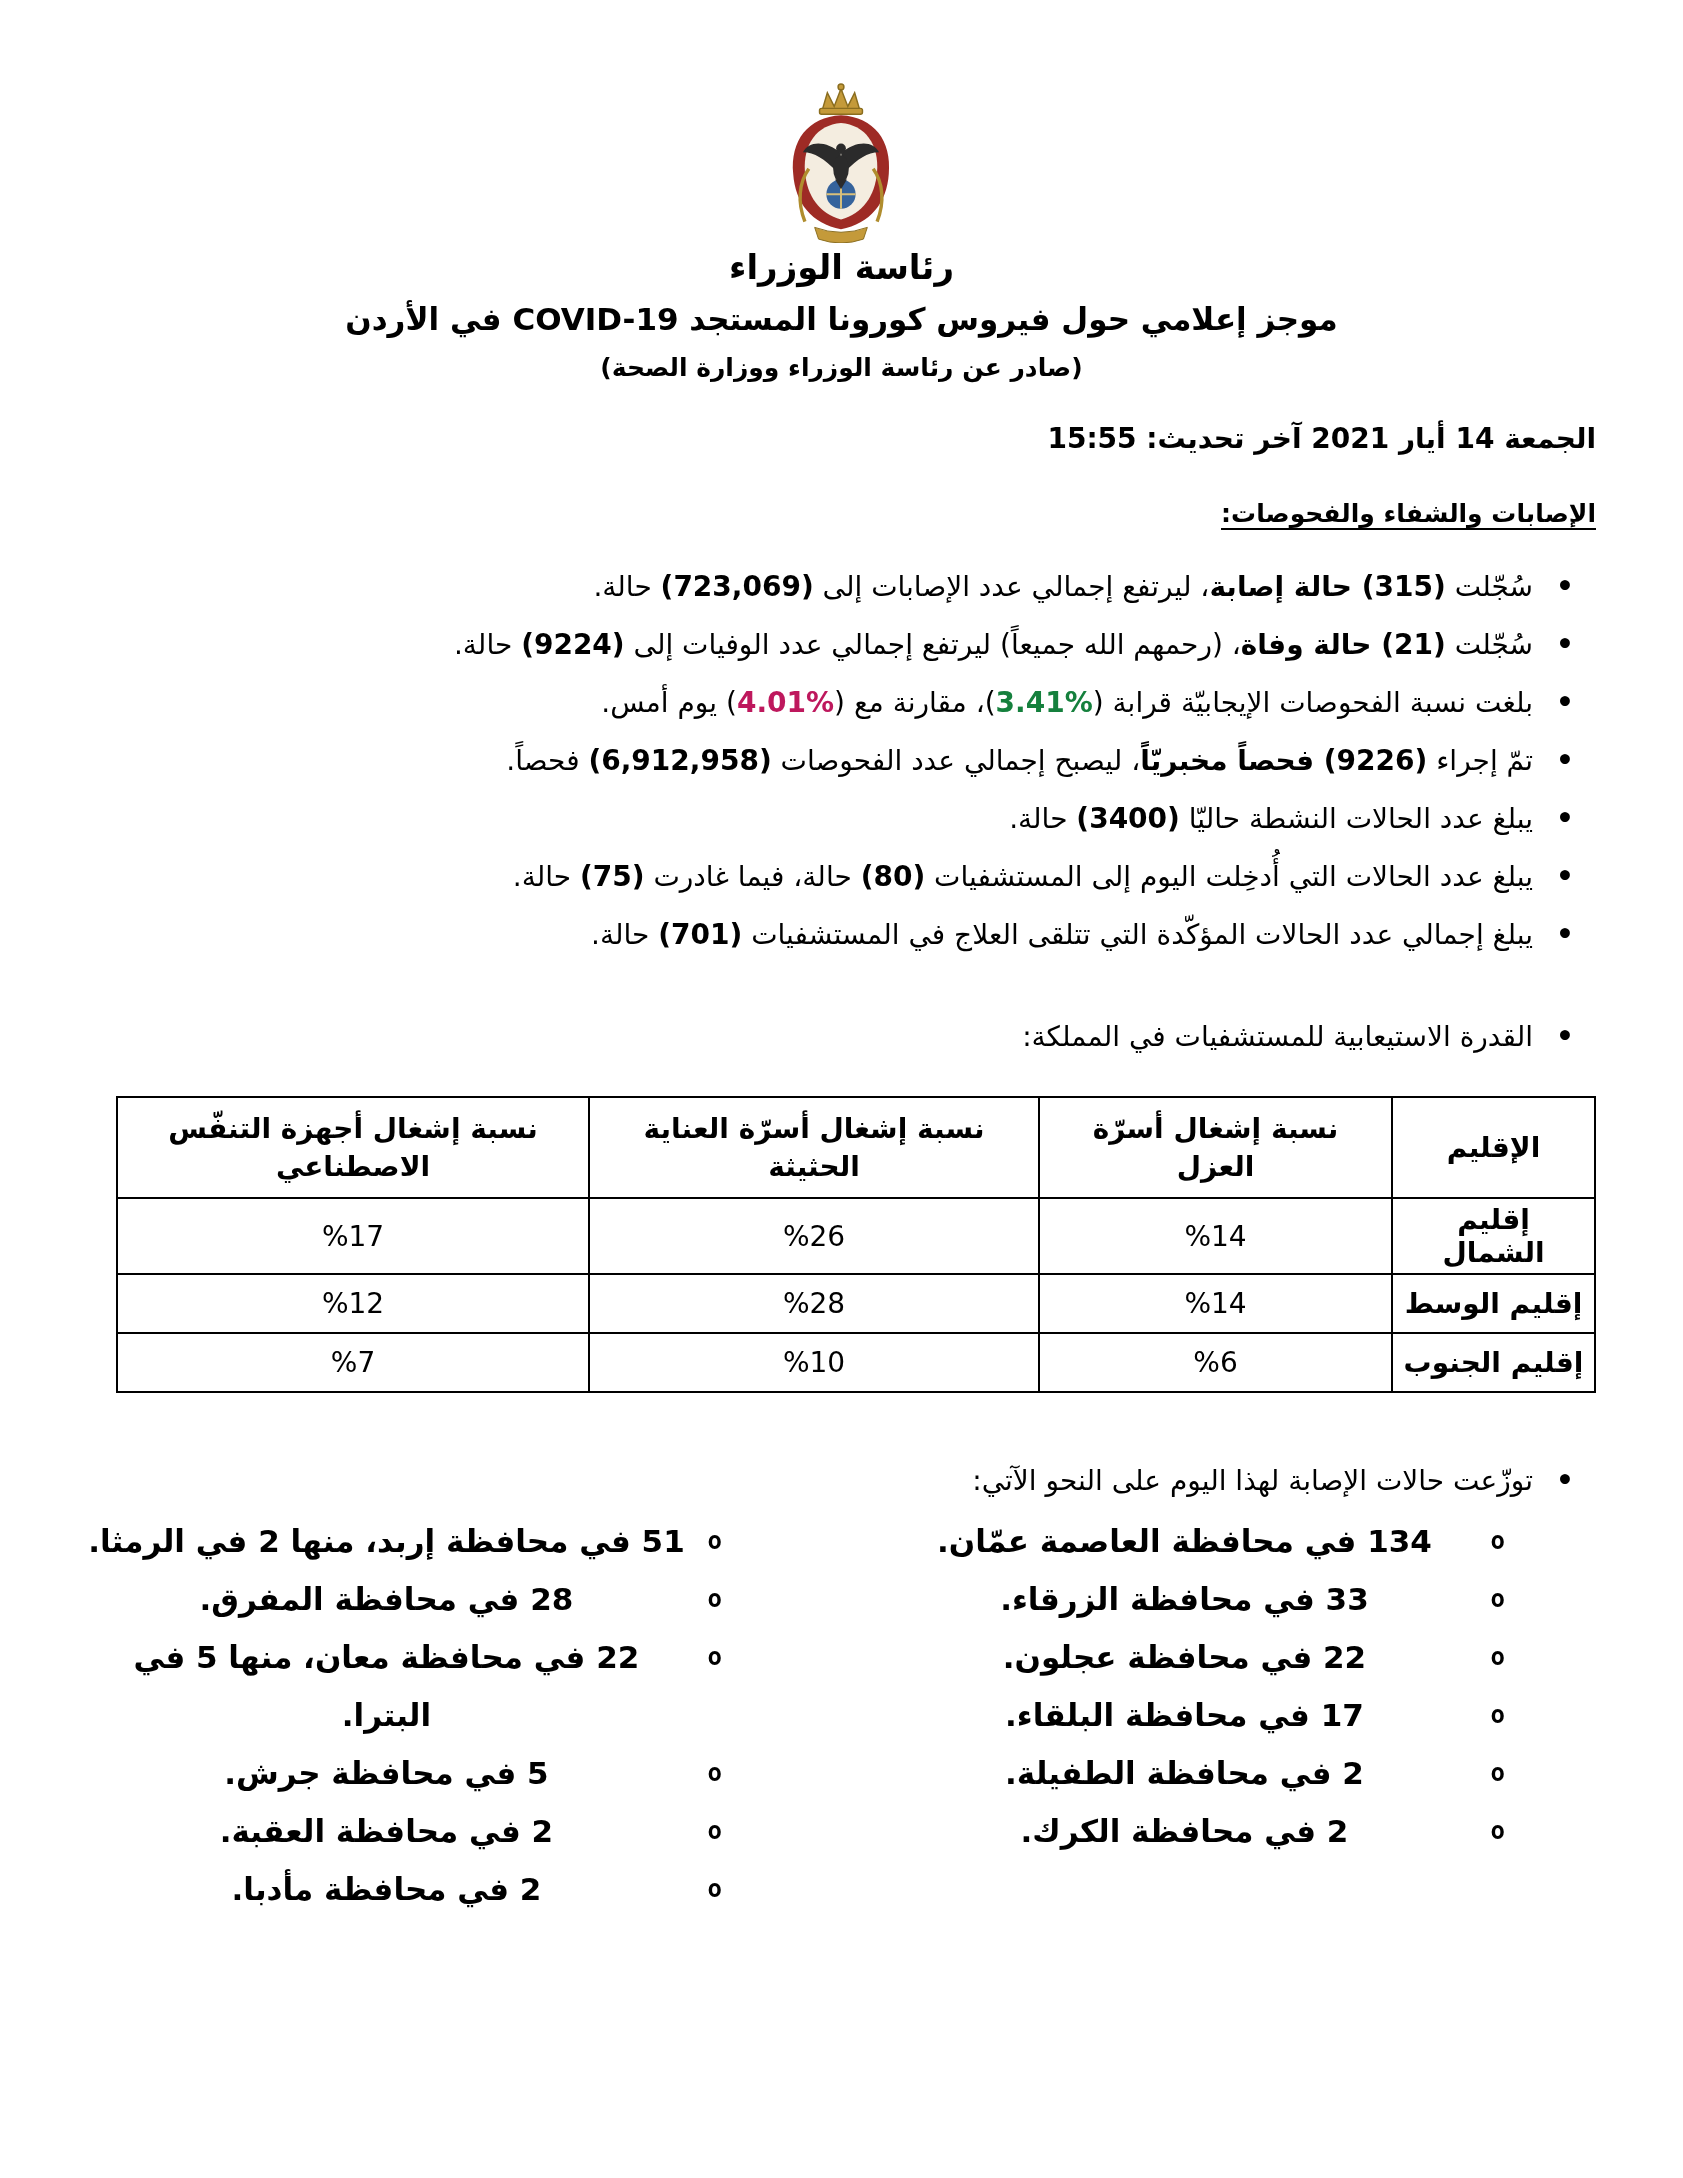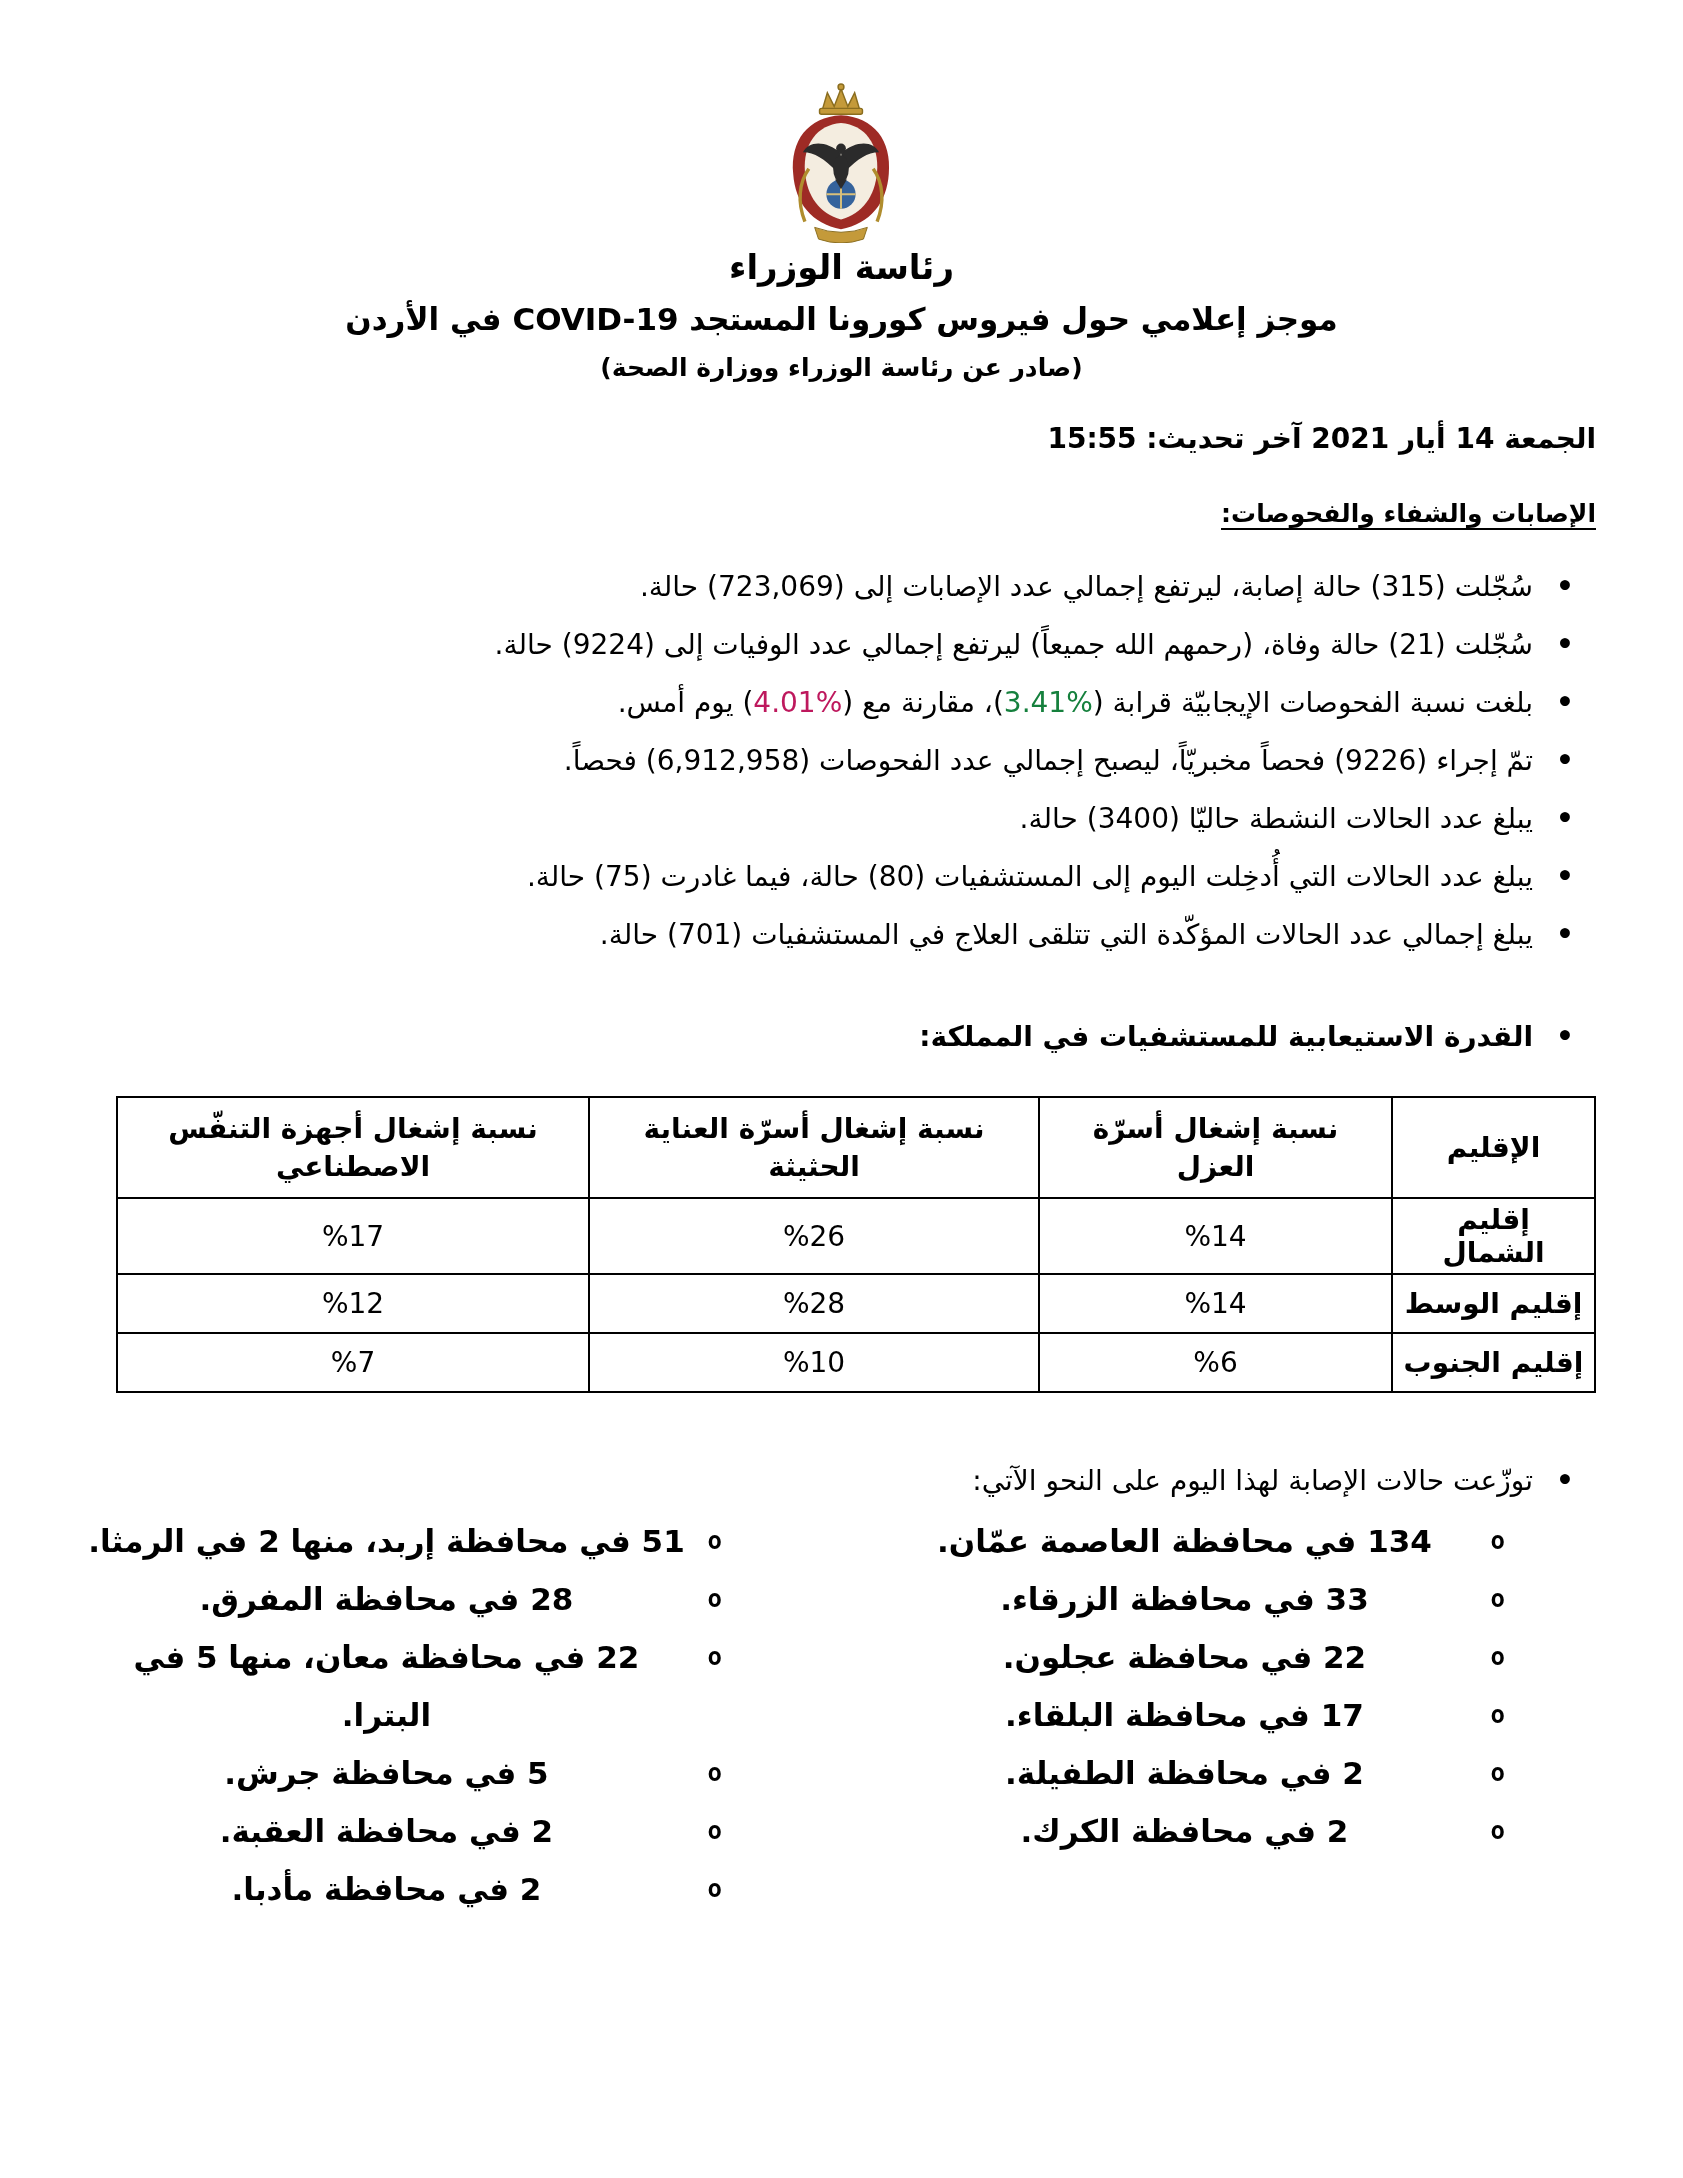--- a/index.html
+++ b/index.html
@@ -25,23 +25,23 @@
 
   
   .stats-list { list-style:none; margin-top:30px; }
   .stats-list li, .bullet-line {
     position:relative; padding-right:63px; font-size:28px;
     line-height:58px; text-align:right;
   }
   .stats-list li::before, .bullet-line::before {
     content:"\2022"; position:absolute; right:22px; top:0; font-weight:bold;
   }
-  .b { font-weight:normal; }
+  .b { font-weight:bold; }
 
-  .capacity-intro { margin-top:44px;font-weight:bold; }
+  .capacity-intro { margin-top:44px; }
 
   
   .capacity-table { border-collapse:collapse; width:1479px; margin-top:30px; table-layout:fixed; }
   .capacity-table th, .capacity-table td {
     border:2px solid #000; text-align:center; vertical-align:middle;
     font-size:28px; padding:4px 10px;
   }
   .capacity-table th { font-weight:bold; height:101px; line-height:1.35; }
   .capacity-table td { height:59px; }
   .capacity-table td.region { font-weight:bold; }

